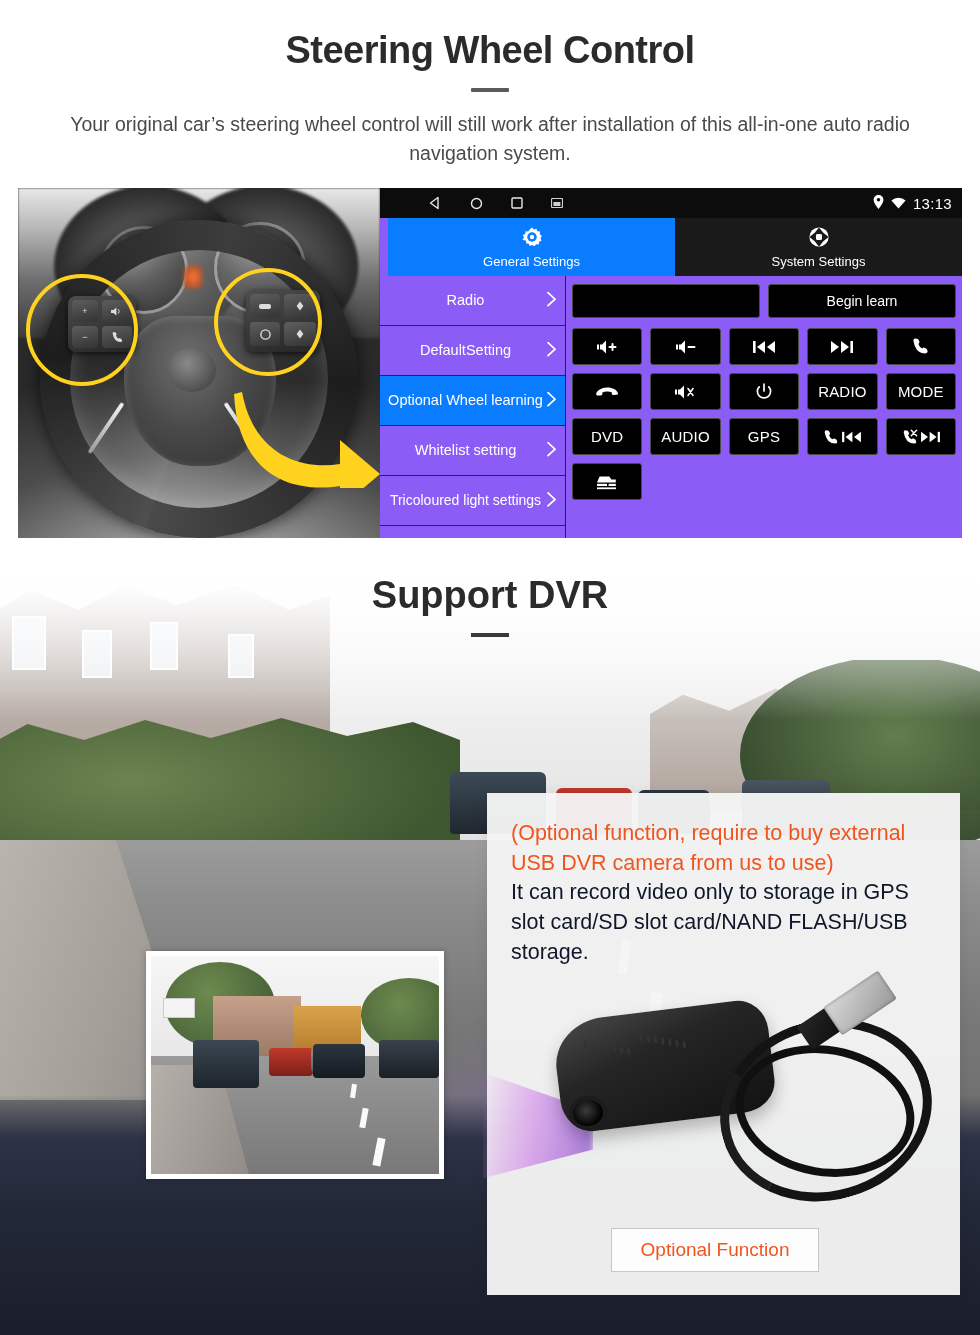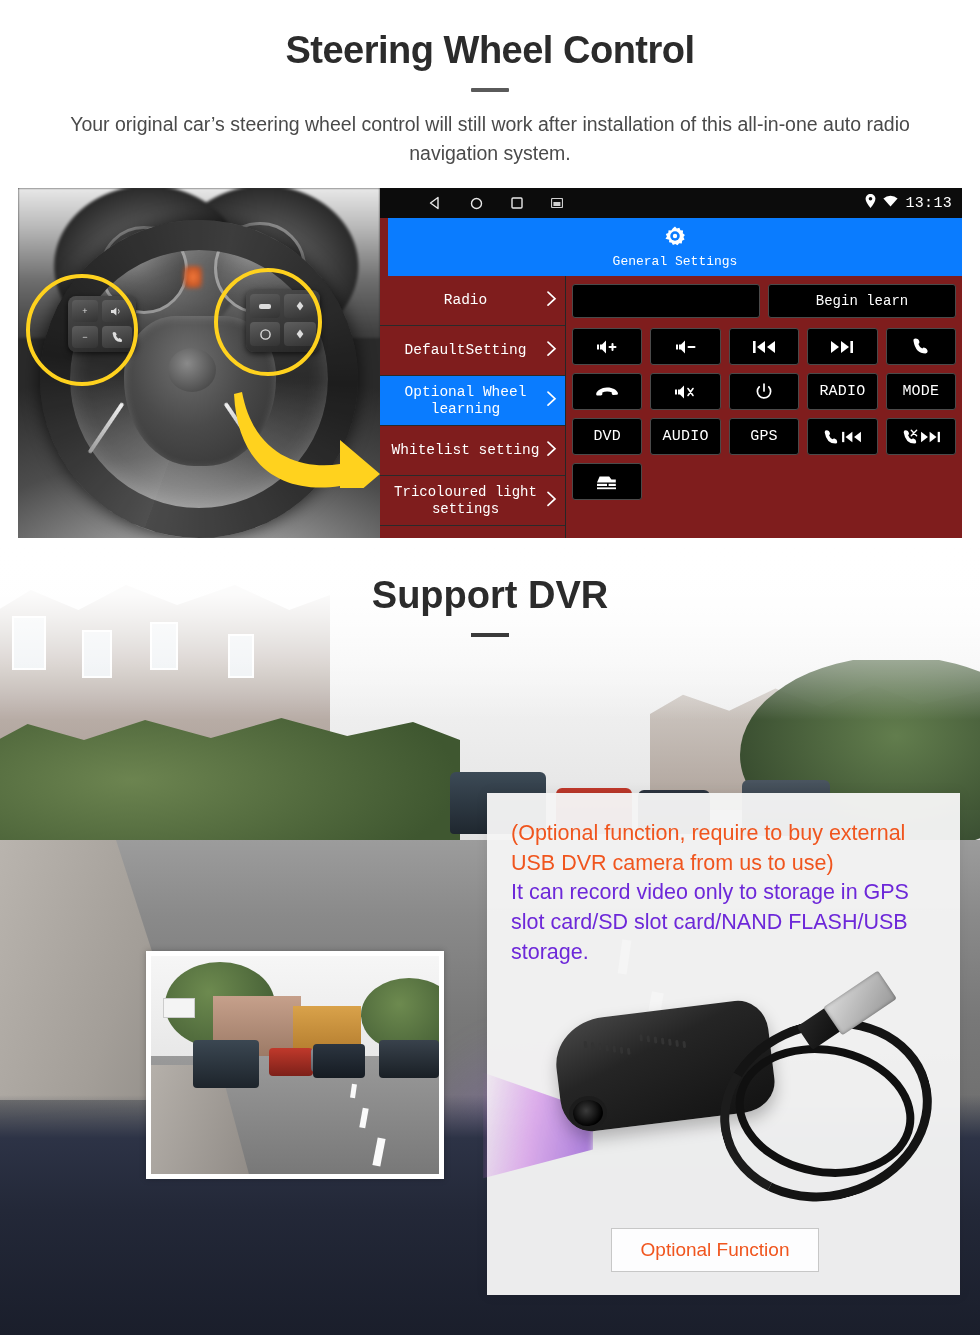--- a/index.html
+++ b/index.html
@@ -97,21 +97,21 @@
   .mini-key { position:absolute; background: linear-gradient(165deg,#5e5e5e,#333); border-radius:4px;
               color:#ddd; font-size:9px; display:flex; align-items:center; justify-content:center; }
   .hl-circle {
     position: absolute; border-radius: 50%; border: 4px solid #FFD21E;
   }
   .hl-circle.c1 { left: 8px;  top: 86px;  width: 112px; height: 112px; }
   .hl-circle.c2 { left: 196px; top: 80px; width: 108px; height: 108px; }
   .arrow-wrap { position: absolute; left: 214px; top: 190px; width: 150px; height: 110px; }
 
   
-  .hu { position: relative; width: 582px; height: 350px; background: #7f1d1d; color: #fff; font-family: Liberation Mono, monospace; }
+  .hu { position: relative; width: 582px; height: 350px; background: #8b5cf6; color: #fff; }
   .hu-statusbar {
     height: 30px; background: #0c0c0c; display: flex; align-items: center;
     padding: 0 10px; font-size: 15px;
   }
   .nav-icons { display: flex; align-items: center; gap: 28px; margin-left: 38px; }
   .nav-icons .ni { display:flex; align-items:center; justify-content:center; }
   .status-right { margin-left: auto; display: flex; align-items: center; gap: 7px; }
   .clock { font-size: 15px; color: #fff; letter-spacing: .3px; }
 
   .hu-tabs { display: flex; height: 58px; }
@@ -213,21 +213,21 @@
   .th-sign { position:absolute; background:#f4f4f4; border:1px solid #ccc; }
 
   
   .info-panel {
     position:absolute; left:487px; top:793px; width:473px; height:502px;
     background: rgba(245,245,245,.96);
     box-shadow: 0 0 12px rgba(0,0,0,.08);
     padding: 26px 24px 0 24px;
   }
   .info-orange { color:#F0551E; font-size: 21.5px; line-height: 1.38; }
-  .info-gray { color:#6d28d9; font-size: 21.5px; line-height: 1.38; }
+  .info-gray { color:#0f172a; font-size: 21.5px; line-height: 1.38; }
   .device-photo { position:absolute; left: 10px; top: 175px; width: 453px; height: 250px; }
   .dev-body {
     position:absolute; left:60px; top:42px; width:215px; height:112px;
     background: linear-gradient(160deg, #4a4a4a 0%, #252525 38%, #121212 100%);
     border-radius: 52px 30px 34px 30px / 46px 32px 30px 34px;
     transform: rotate(-7deg);
     box-shadow: 0 8px 16px rgba(0,0,0,.25);
   }
   .dev-lens {
     position:absolute; left:72px; top:128px; width:38px; height:34px; border-radius:50%;
@@ -388,20 +388,30 @@
         <div class="hu-tabs">
           <div class="hu-tab active">
             <span>
               <svg width="22" height="22" viewBox="0 0 24 24">
                 <path d="M12 1.6l2 2.1 2.8-.8 1.1 2.7 2.9.5-.3 2.9 2.3 1.8-1.6 2.4 1.2 2.7-2.6 1.3-.4 2.9-2.9-.2-1.8 2.3-2.4-1.6-2.6 1.3-1.3-2.6-2.9-.4.2-2.9L1.6 15l1.6-2.4L2 9.9l2.6-1.3.4-2.9 2.9.2L9.7 3.6z" fill="#fff"></path>
                 <circle cx="12" cy="12" r="5.2" fill="#0a7cff"></circle>
                 <circle cx="12" cy="12" r="2.4" fill="#fff"></circle>
               </svg>
             </span>
             <span>General Settings</span>
+          </div>
+          <div class="hu-tab inactive">
+            <span>
+              <svg width="22" height="22" viewBox="0 0 24 24">
+                <circle cx="12" cy="12" r="10.5" fill="#fff"></circle>
+                <path d="M12 1.5 6 9h12zM1.5 12 9 18v-12zM22.5 12 15 6v12zM12 22.5 18 15H6z" fill="#1a1a1a"></path>
+                <circle cx="12" cy="12" r="3.4" fill="#fff"></circle>
+              </svg>
+            </span>
+            <span>System Settings</span>
           </div>
         </div>
 
         <div class="hu-body">
 
           <div class="hu-menu">
             <div class="menu-item">
               <span>Radio</span>
               <span class="chev">
                 <svg width="11" height="16" viewBox="0 0 11 16">

